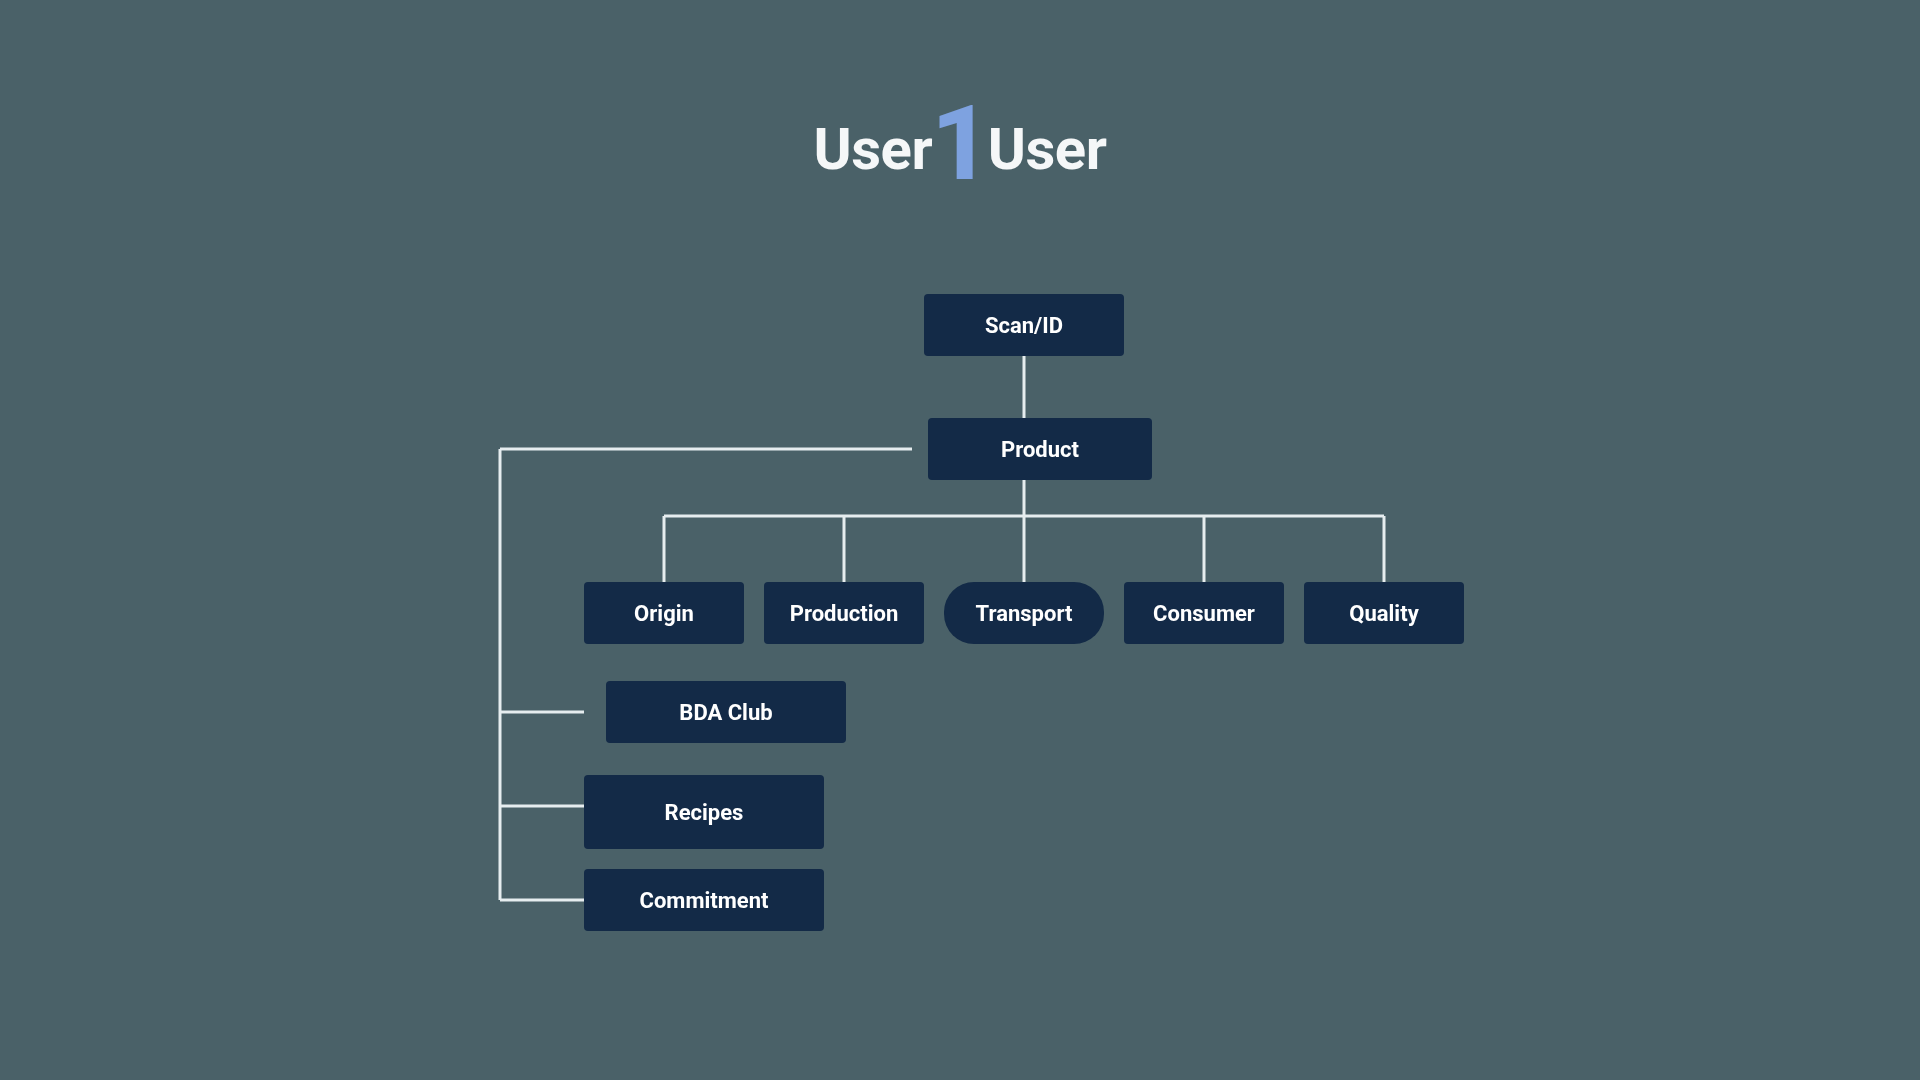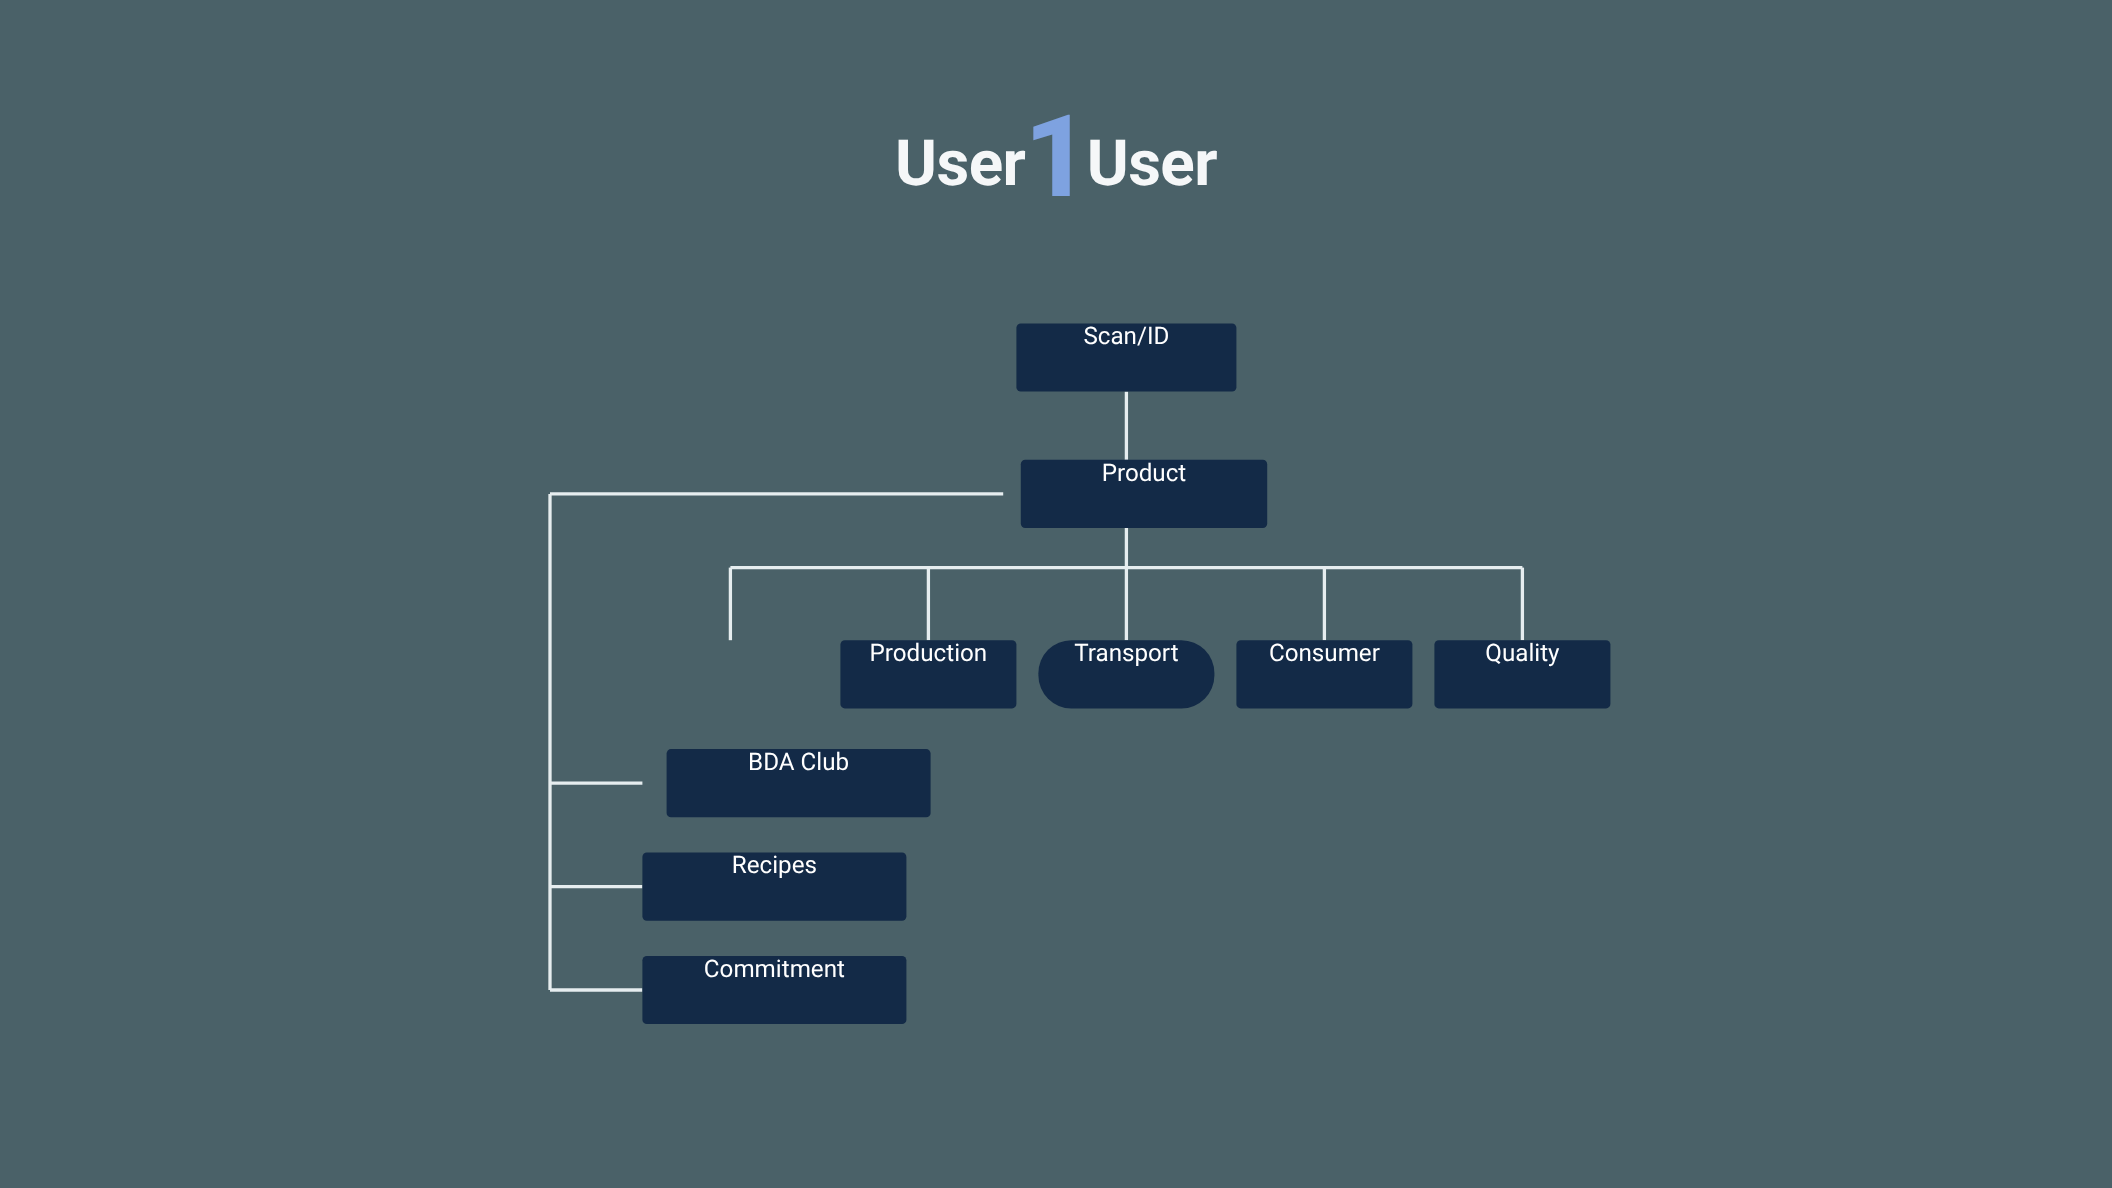--- a/index.html
+++ b/index.html
@@ -44,23 +44,24 @@
     line-height: 1;
     color: #f5f7f8;
     white-space: nowrap;
     letter-spacing: -0.5px;
   }
 
   .node {
     position: absolute;
     background: #132a47;
     color: #ffffff;
-    font-weight: 400;
+    font-weight: 700;
     font-size: 22px;
     display: flex;
+    align-items: center;
     justify-content: center;
     border-radius: 4px;
     padding: 0 24px;
     white-space: nowrap;
   }
 
   
   svg.connectors {
     position: absolute;
     inset: 0;
@@ -111,36 +112,39 @@
   </svg>
 
   <div class="node" style="left:924px; top:294px; width:200px; height:62px;">
     <span>Scan/ID</span>
   </div>
 
   <div class="node" style="left:912px; top:418px; width:224px; height:62px;margin-left:16px;">
     <span>Product</span>
   </div>
 
+  <div class="node" style="left:584px; top:582px; width:160px; height:62px;">
+    <span>Origin</span>
+  </div>
   <div class="node" style="left:764px; top:582px; width:160px; height:62px;">
     <span>Production</span>
   </div>
   <div class="node" style="left:944px; top:582px; width:160px; height:62px;border-radius:30px;">
     <span>Transport</span>
   </div>
   <div class="node" style="left:1124px; top:582px; width:160px; height:62px;">
     <span>Consumer</span>
   </div>
   <div class="node" style="left:1304px; top:582px; width:160px; height:62px;">
     <span>Quality</span>
   </div>
 
   <div class="node" style="left:584px; top:681px; width:240px; height:62px;margin-left:22px;">
     <span>BDA Club</span>
   </div>
-  <div class="node" style="left:584px; top:775px; width:240px; height:62px;">
+  <div class="node" style="left:584px; top:775px; width:240px; height:74px;">
     <span>Recipes</span>
   </div>
   <div class="node" style="left:584px; top:869px; width:240px; height:62px;">
     <span>Commitment</span>
   </div>
 
 </div>
 
 </body></html>

